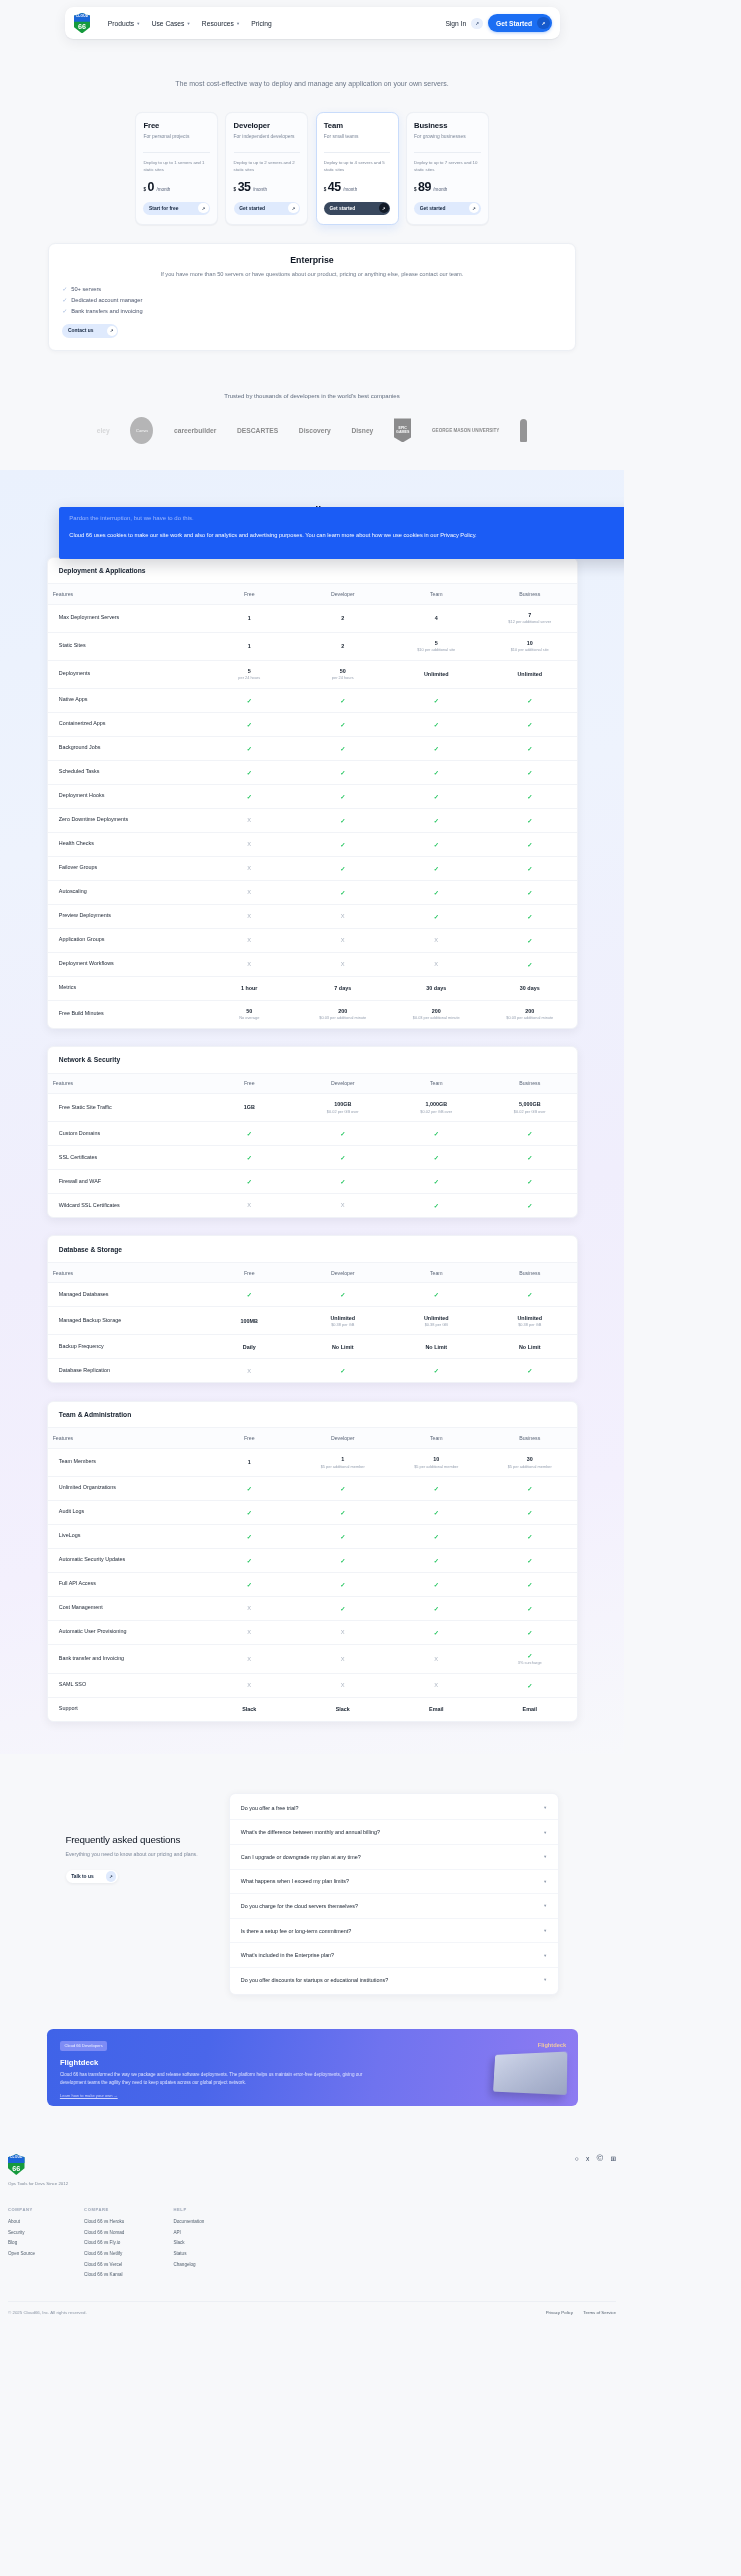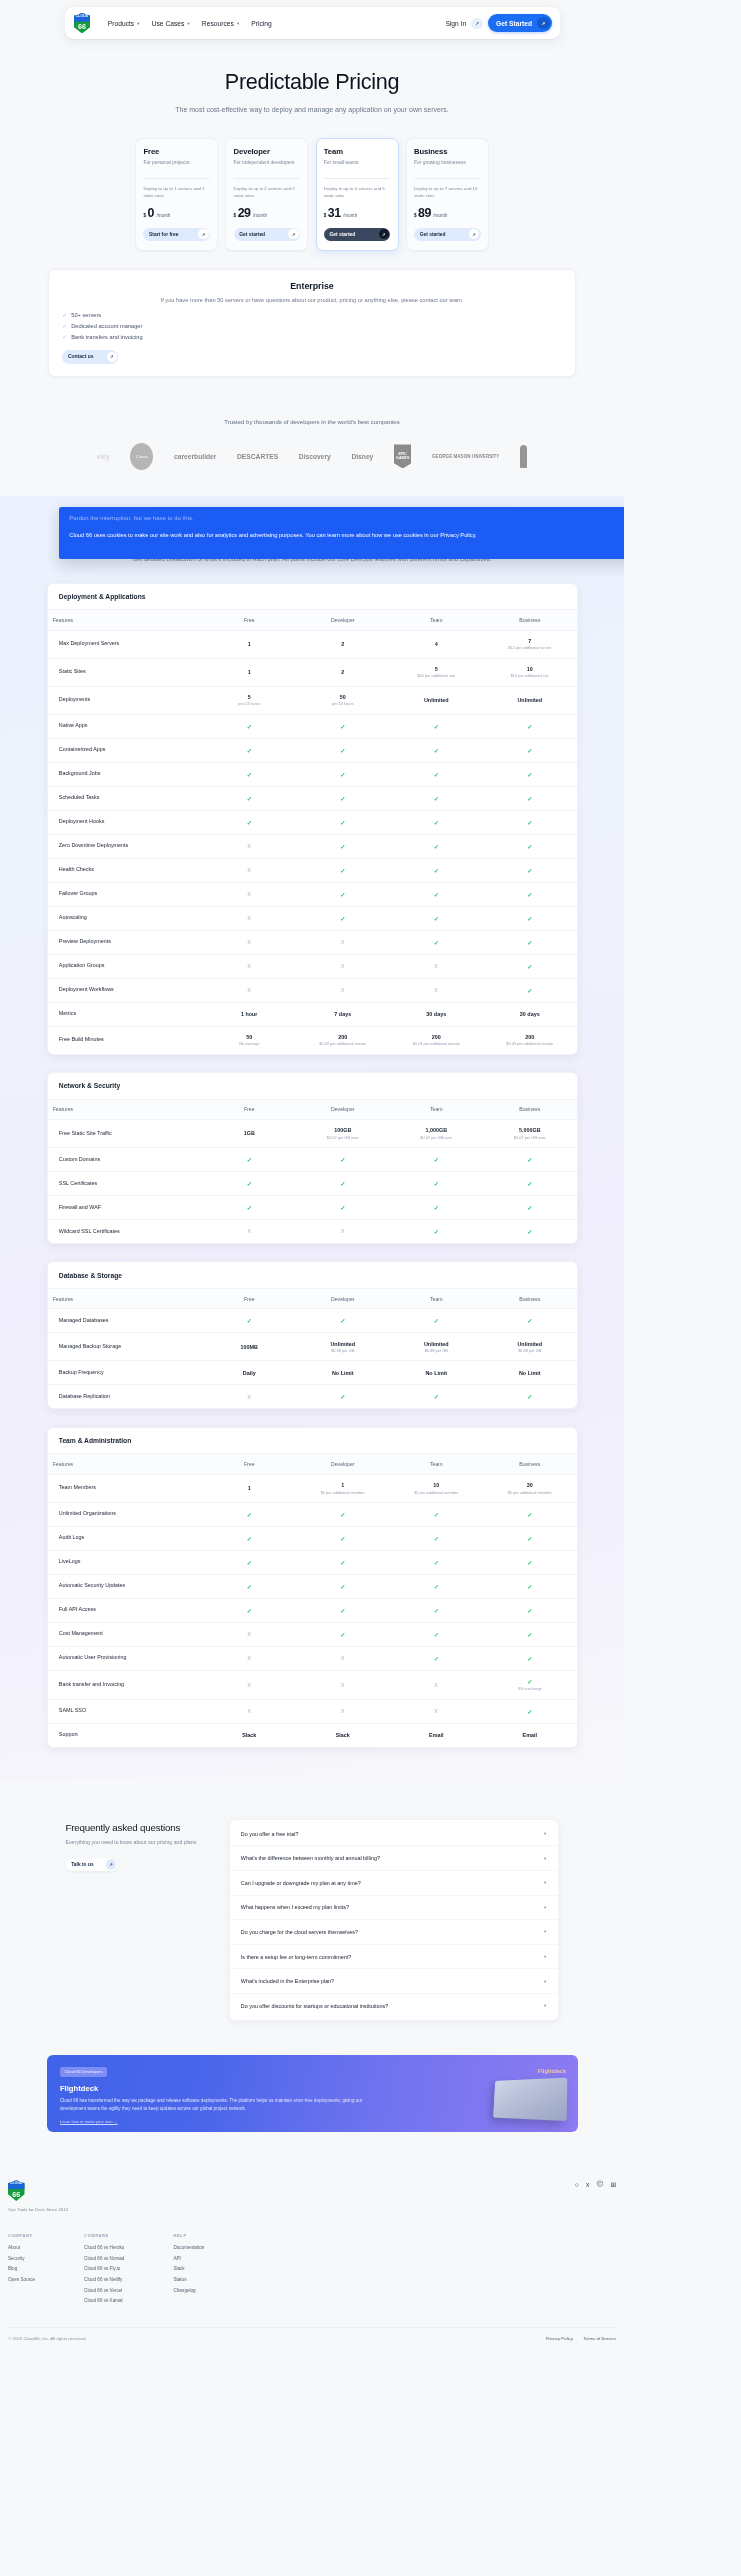--- a/index.html
+++ b/index.html
@@ -158,21 +158,21 @@
   .row .feat { font-size: 5.4px; color: #1b2432; line-height: 1.45; }
   .row .val { font-size: 5.4px; color: #16202e; font-weight: 600; }
   .row .note { font-size: 3.9px; color: #97a1b1; line-height: 1.3; }
   .yes { color: #22c55e; font-size: 6.2px; font-weight: 700; }
   .no  { color: #aab3c0; font-size: 5.7px; }
   .body-rows .row { min-height: 24px; }
 
   
   .faq { display: flex; justify-content: center; gap: 25px; padding: 39px 0 29px; background: #f7f8fa; }
   .faq-left { width: 138px; padding-top: 3.1px; }
-  .faq-left h2 { font-size: 9.8px; font-weight: 400; letter-spacing: -0.2px; }
+  .faq-left h2 { font-size: 9.8px; font-weight: 400; letter-spacing: -0.2px; margin-top: 38px; }
   .faq-left p { margin-top: 5.2px; font-size: 5.2px; color: #7c8799; line-height: 1.65; }
   .faq-left .talk { margin-top: 11.3px; width: 52px; background: #fff; box-shadow: 0 1px 3.1px rgba(16,24,40,.07); }
   .faq-left .talk .knob { background: #dfeafd; }
   .faq-right {
     width: 330px; background: #fff; border-radius: 6.2px; border: 0.5px solid #f0f2f7;
     box-shadow: 0 1.5px 7.2px rgba(16,24,40,.05); padding: 2.1px 0;
   }
   .q {
     padding: 8.8px 11.3px; font-size: 5.4px; color: #16202e;
     display: flex; align-items: center; justify-content: space-between;
@@ -255,21 +255,20 @@
         <span class="arrow-circ">↗</span>
         <div class="cta-btn">
           <span>Get Started</span>
           <span class="knob">↗</span>
         </div>
       </div>
     </div>
   </div>
 
   <div class="hero">
-    <h1>Predictable Pricing</h1>
     <p>The most cost-effective way to deploy and manage any application on your own servers.</p>
   </div>
 
   <div class="cards" id="cards">
       <div class="card">
         <h3>Free</h3>
         <div class="tagline">For personal projects</div>
         <div class="rule"></div>
         <div class="limits">Deploy to up to 1 servers and 1 static sites</div>
         <div class="price">
@@ -282,36 +281,36 @@
           <span class="knob">↗</span>
         </div>
       </div>
       <div class="card">
         <h3>Developer</h3>
         <div class="tagline">For independent developers</div>
         <div class="rule"></div>
         <div class="limits">Deploy to up to 2 servers and 2 static sites</div>
         <div class="price">
           <span class="cur">$</span>
-          <span class="amt">29</span>
+          <span class="amt">35</span>
           <span class="per">/month</span>
         </div>
         <div class="plan-btn">
           <span>Get started</span>
           <span class="knob">↗</span>
         </div>
       </div>
       <div class="card featured">
         <h3>Team</h3>
         <div class="tagline">For small teams</div>
         <div class="rule"></div>
         <div class="limits">Deploy to up to 4 servers and 5 static sites</div>
         <div class="price">
           <span class="cur">$</span>
-          <span class="amt">31</span>
+          <span class="amt">45</span>
           <span class="per">/month</span>
         </div>
         <div class="plan-btn dark">
           <span>Get started</span>
           <span class="knob">↗</span>
         </div>
       </div>
       <div class="card">
         <h3>Business</h3>
         <div class="tagline">For growing businesses</div>

